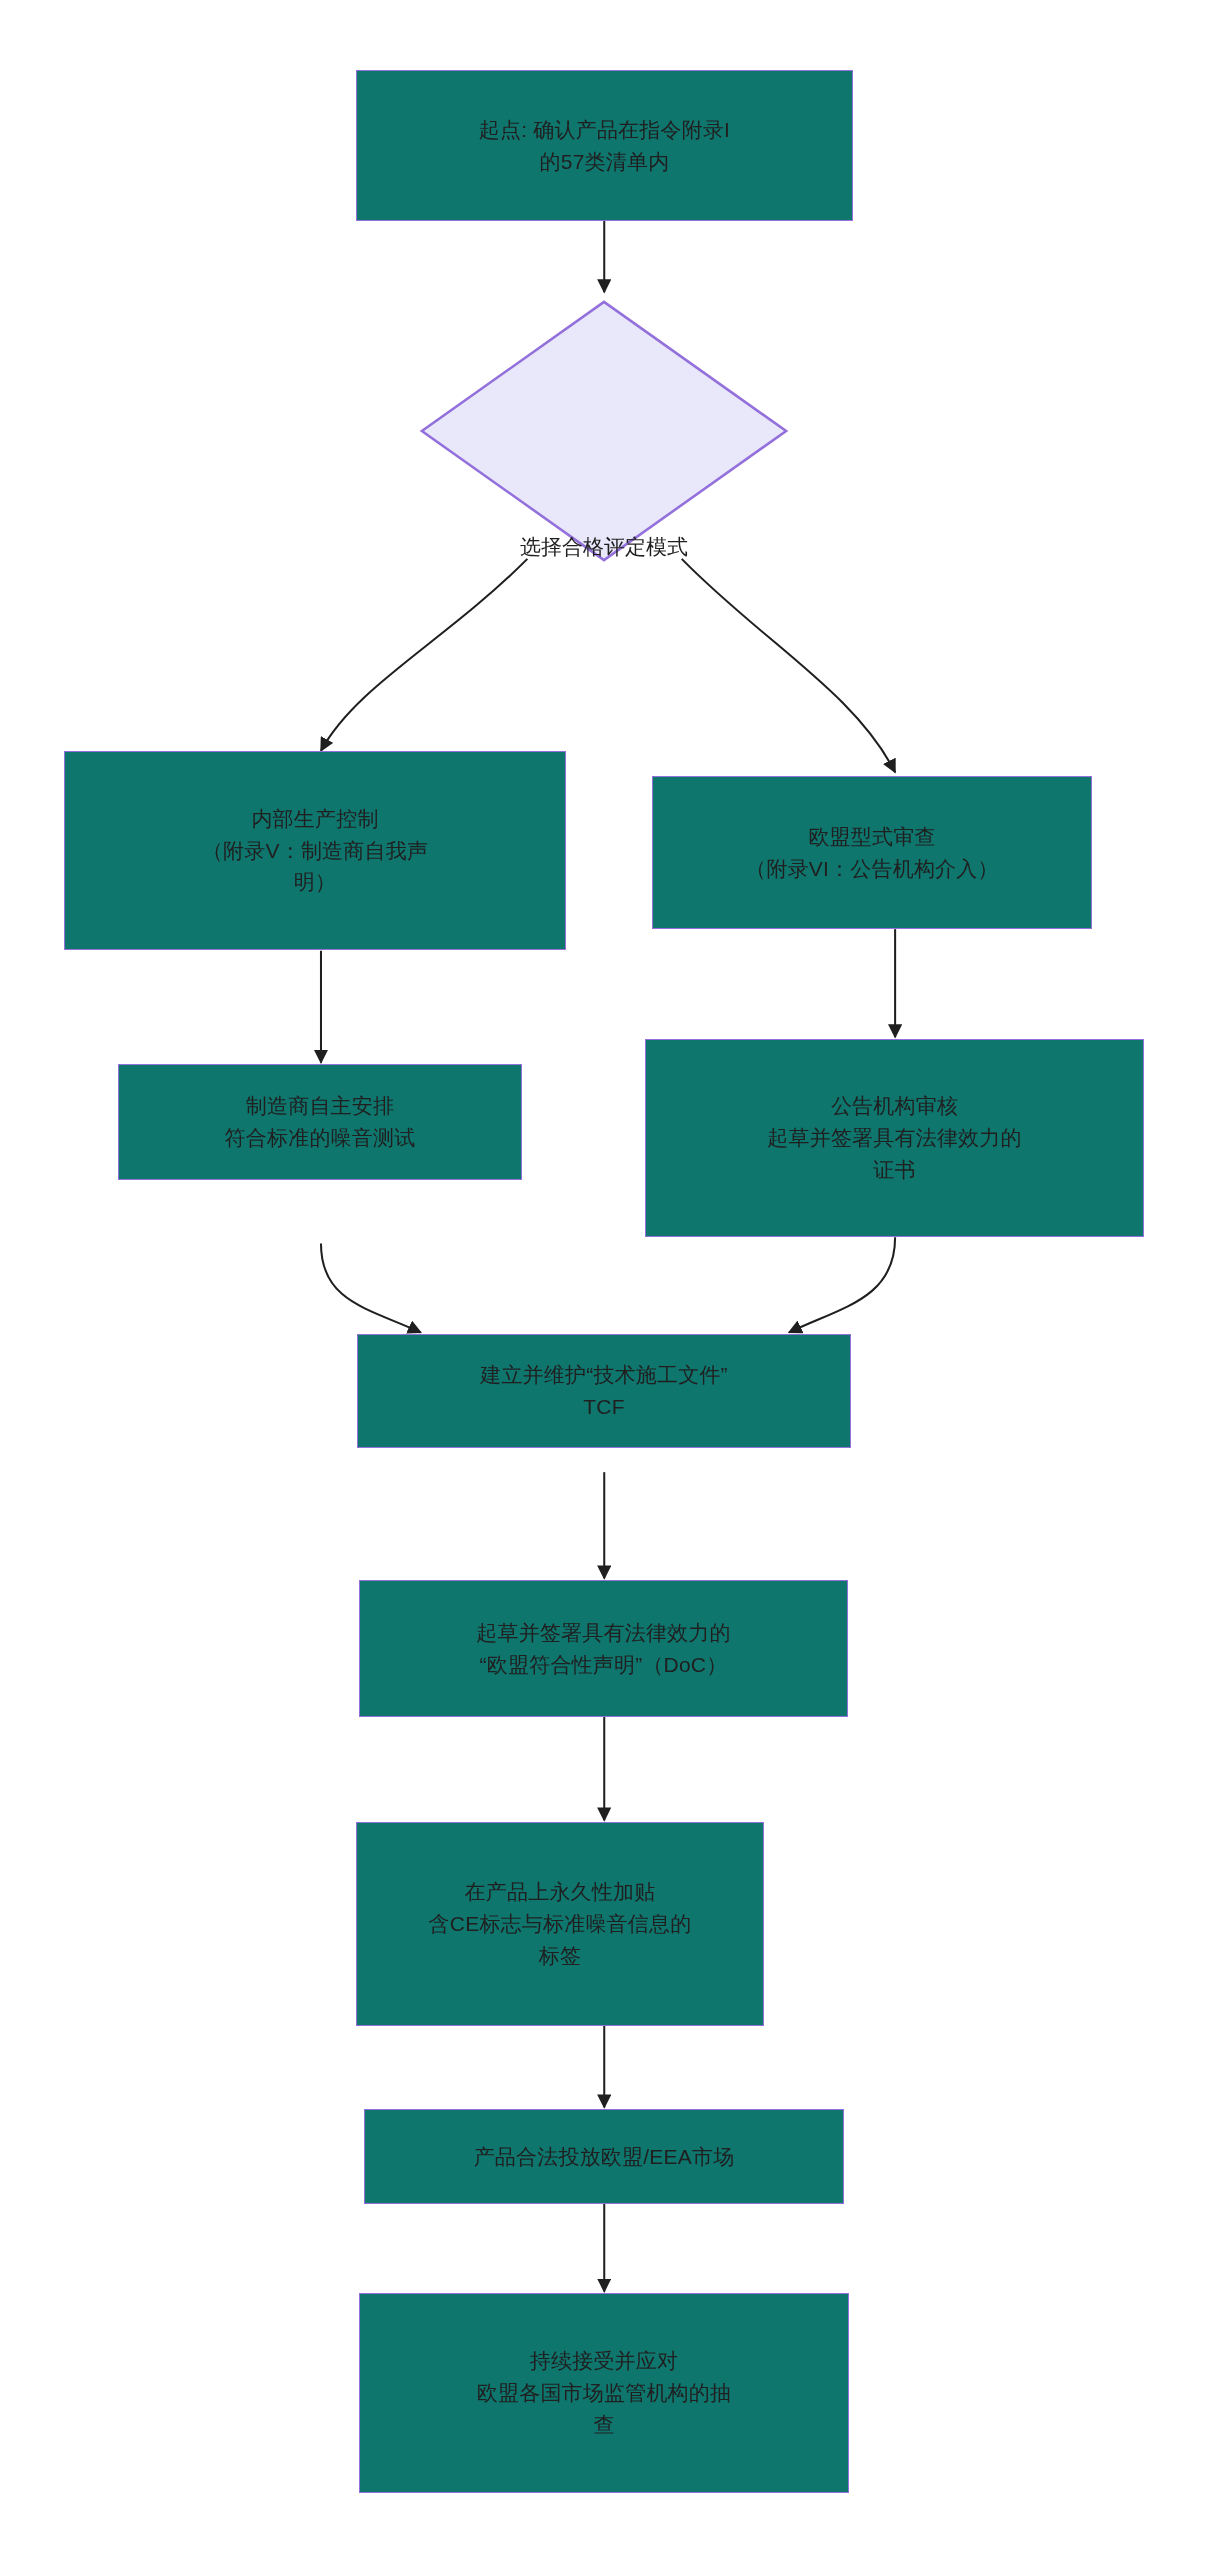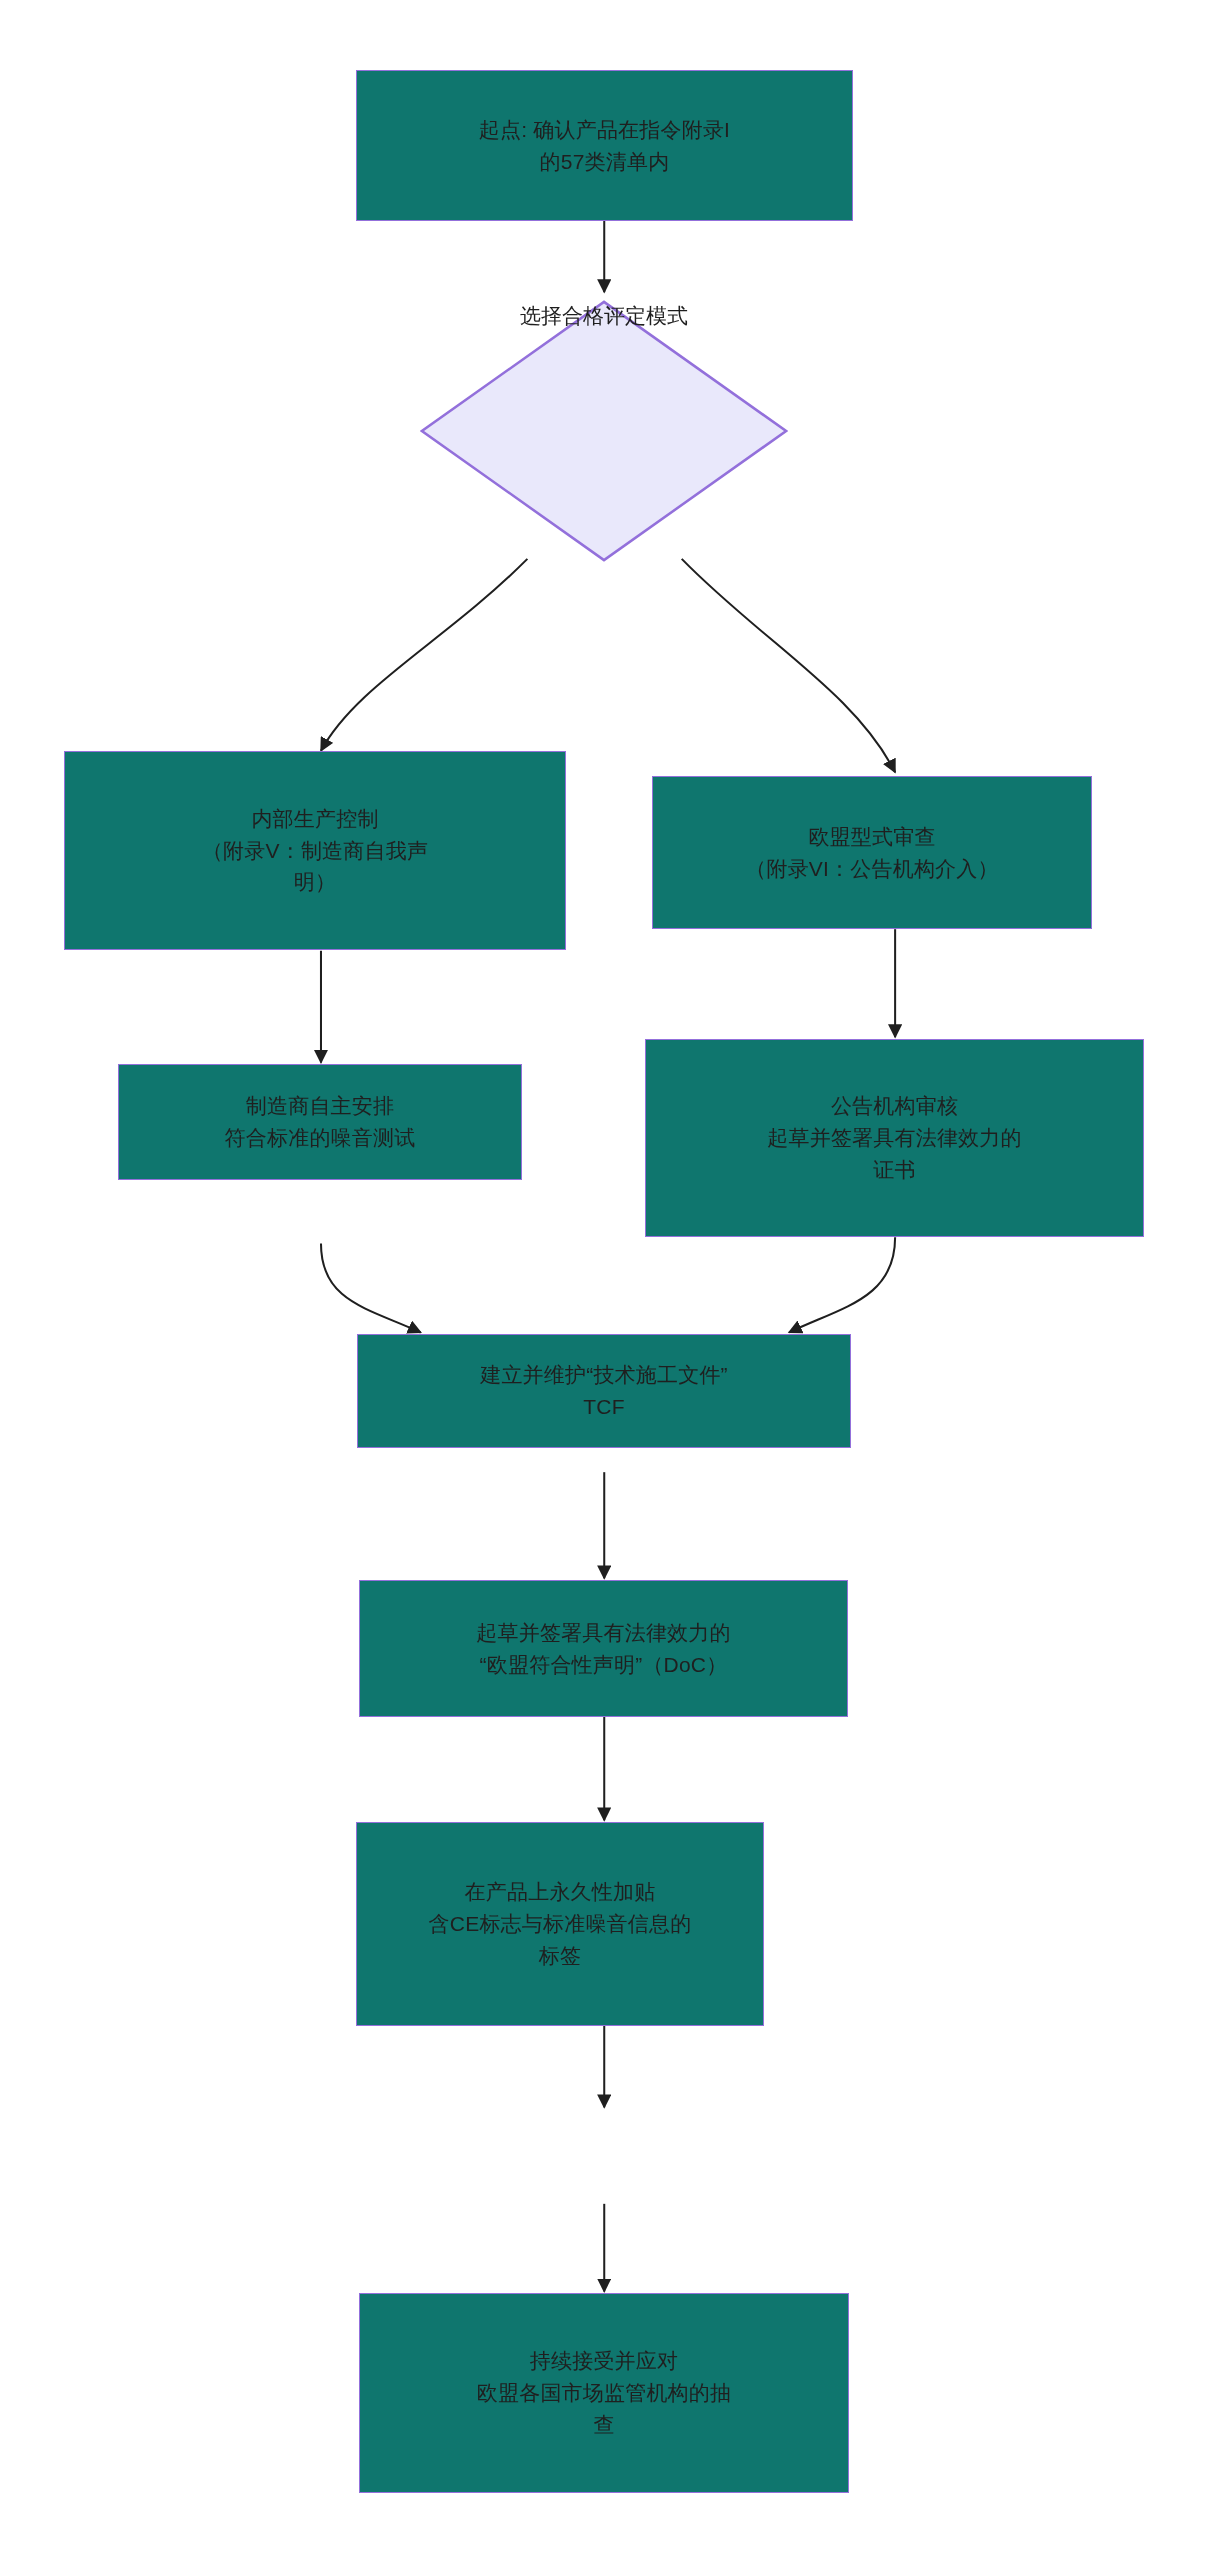--- a/index.html
+++ b/index.html
@@ -17,21 +17,21 @@
     display:flex;align-items:center;justify-content:center;
     text-align:center;
     color:#1f1f1f;
     font-size:21px;
     line-height:1.52;
     letter-spacing:0.2px;
   }
   .node .label{white-space:pre-line;padding:0 9px;}
   .diamond-wrap{
     position:absolute;
-    display:flex;align-items:flex-start;justify-content:center;
+    display:flex;align-items:flex-end;justify-content:center;
   }
   .diamond-shape{
     position:absolute;left:0;top:0;width:100%;height:100%;
   }
   .diamond-wrap .label{
     position:relative;z-index:2;
     text-align:center;color:#1f1f1f;font-size:21px;line-height:1.5;
     white-space:pre-line;
   }
 </style>
@@ -113,20 +113,23 @@
     <span class="label">起草并签署具有法律效力的
 “欧盟符合性声明”（DoC）</span>
   </div>
 
   <div class="node" style="left:356px;top:1822px;width:408px;height:204px;">
     <span class="label">在产品上永久性加贴
 含CE标志与标准噪音信息的
 标签</span>
   </div>
 
+  <div class="node" style="left:364px;top:2109px;width:480px;height:95px;">
+    <span class="label">产品合法投放欧盟/EEA市场</span>
+  </div>
 
   <div class="node" style="left:359px;top:2293px;width:490px;height:200px;">
     <span class="label">持续接受并应对
 欧盟各国市场监管机构的抽
 查</span>
   </div>
 
 </div>
 
 

